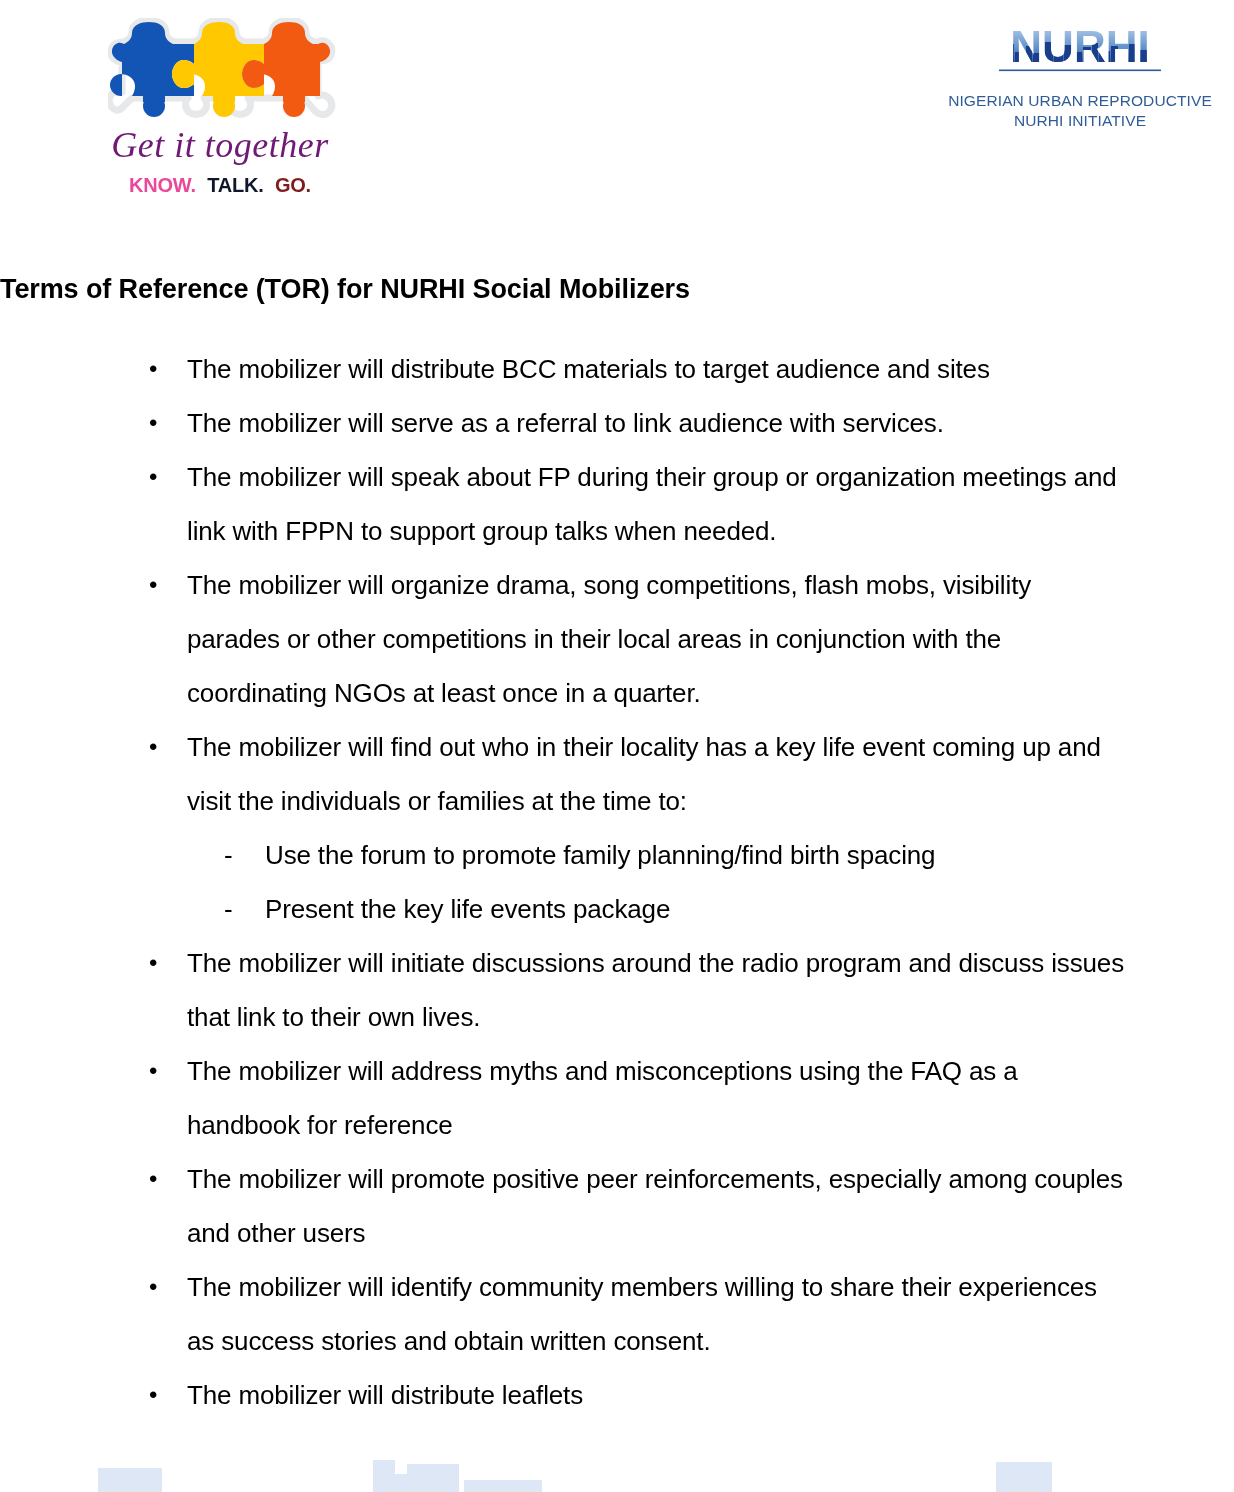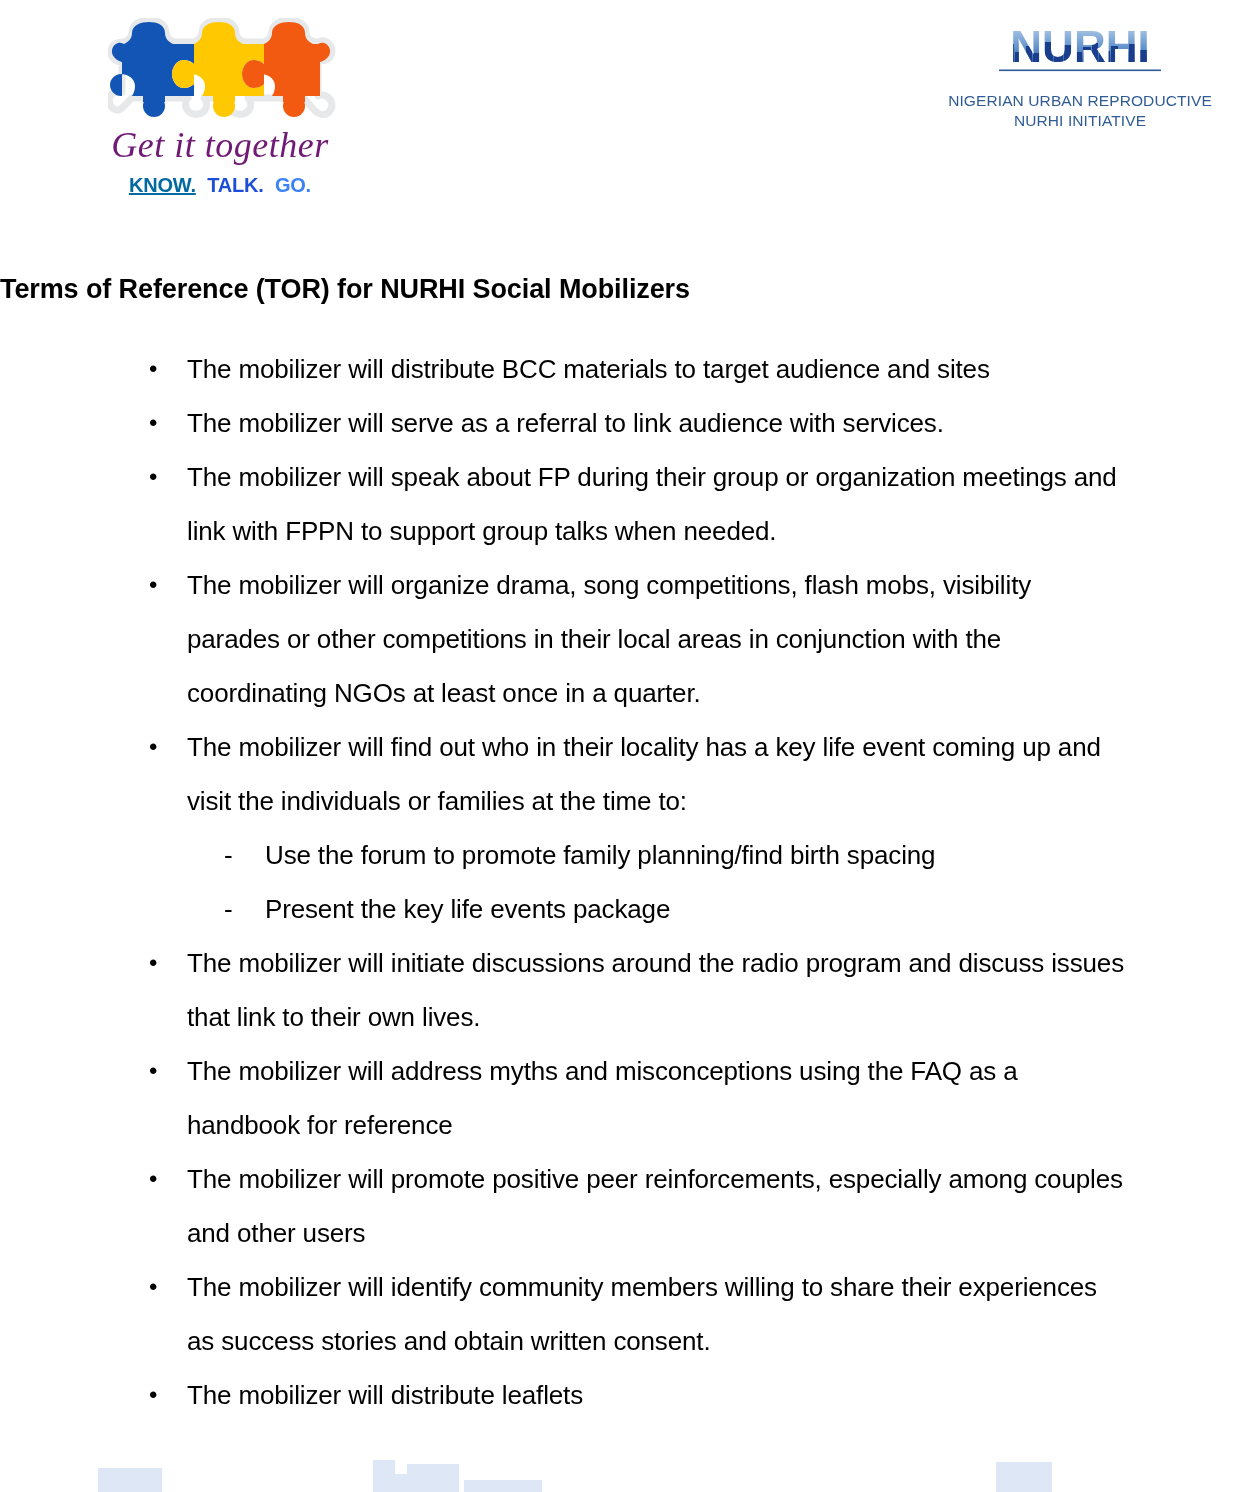--- a/index.html
+++ b/index.html
@@ -54,23 +54,23 @@
   }
   .git-ktg {
     text-align: center;
     margin-top: 8px;
     font-size: 20px;
     font-weight: bold;
     letter-spacing: -0.2px;
     white-space: nowrap;
   }
   .git-ktg span { margin: 0 3px; }
-  .kw-know { color: #0369a1; text-decoration: underline; }
-  .kw-talk { color: #1d4ed8; }
-  .kw-go   { color: #3b82f6; }
+  .kw-know { color: #ec4899; }
+  .kw-talk { color: #0f172a; }
+  .kw-go   { color: #7f1d1d; }
 
   
   .nurhi-logo {
     position: absolute;
     right: 18px;
     top: 22px;
     width: 272px;
     text-align: center;
   }
   .nurhi-mark {

